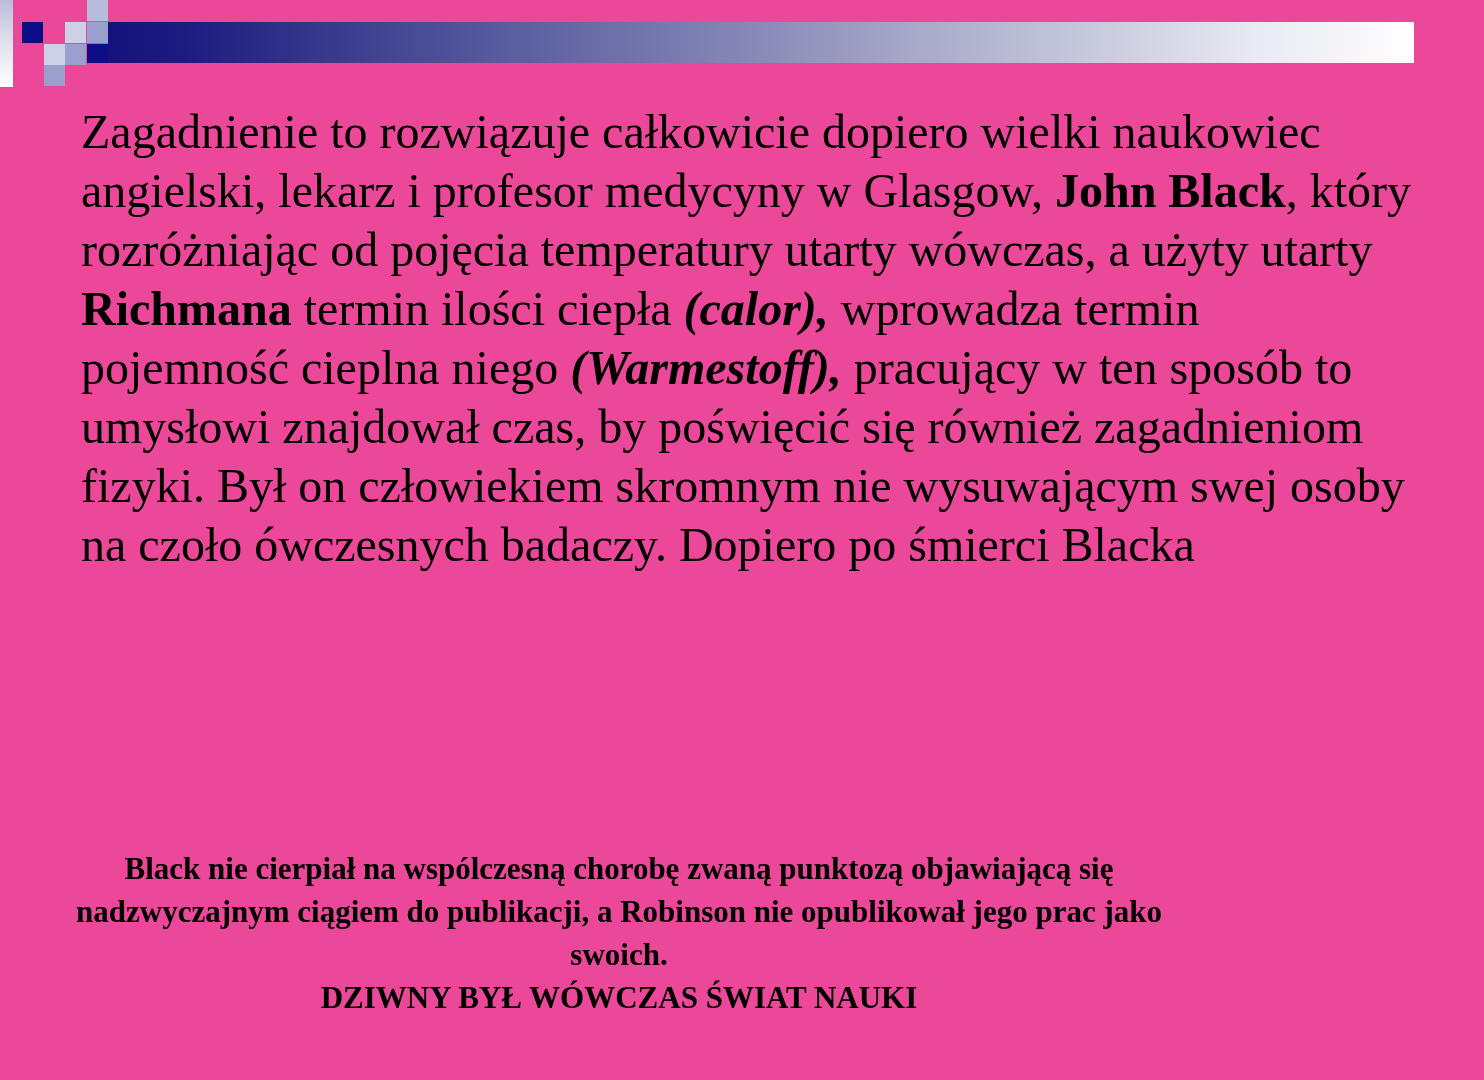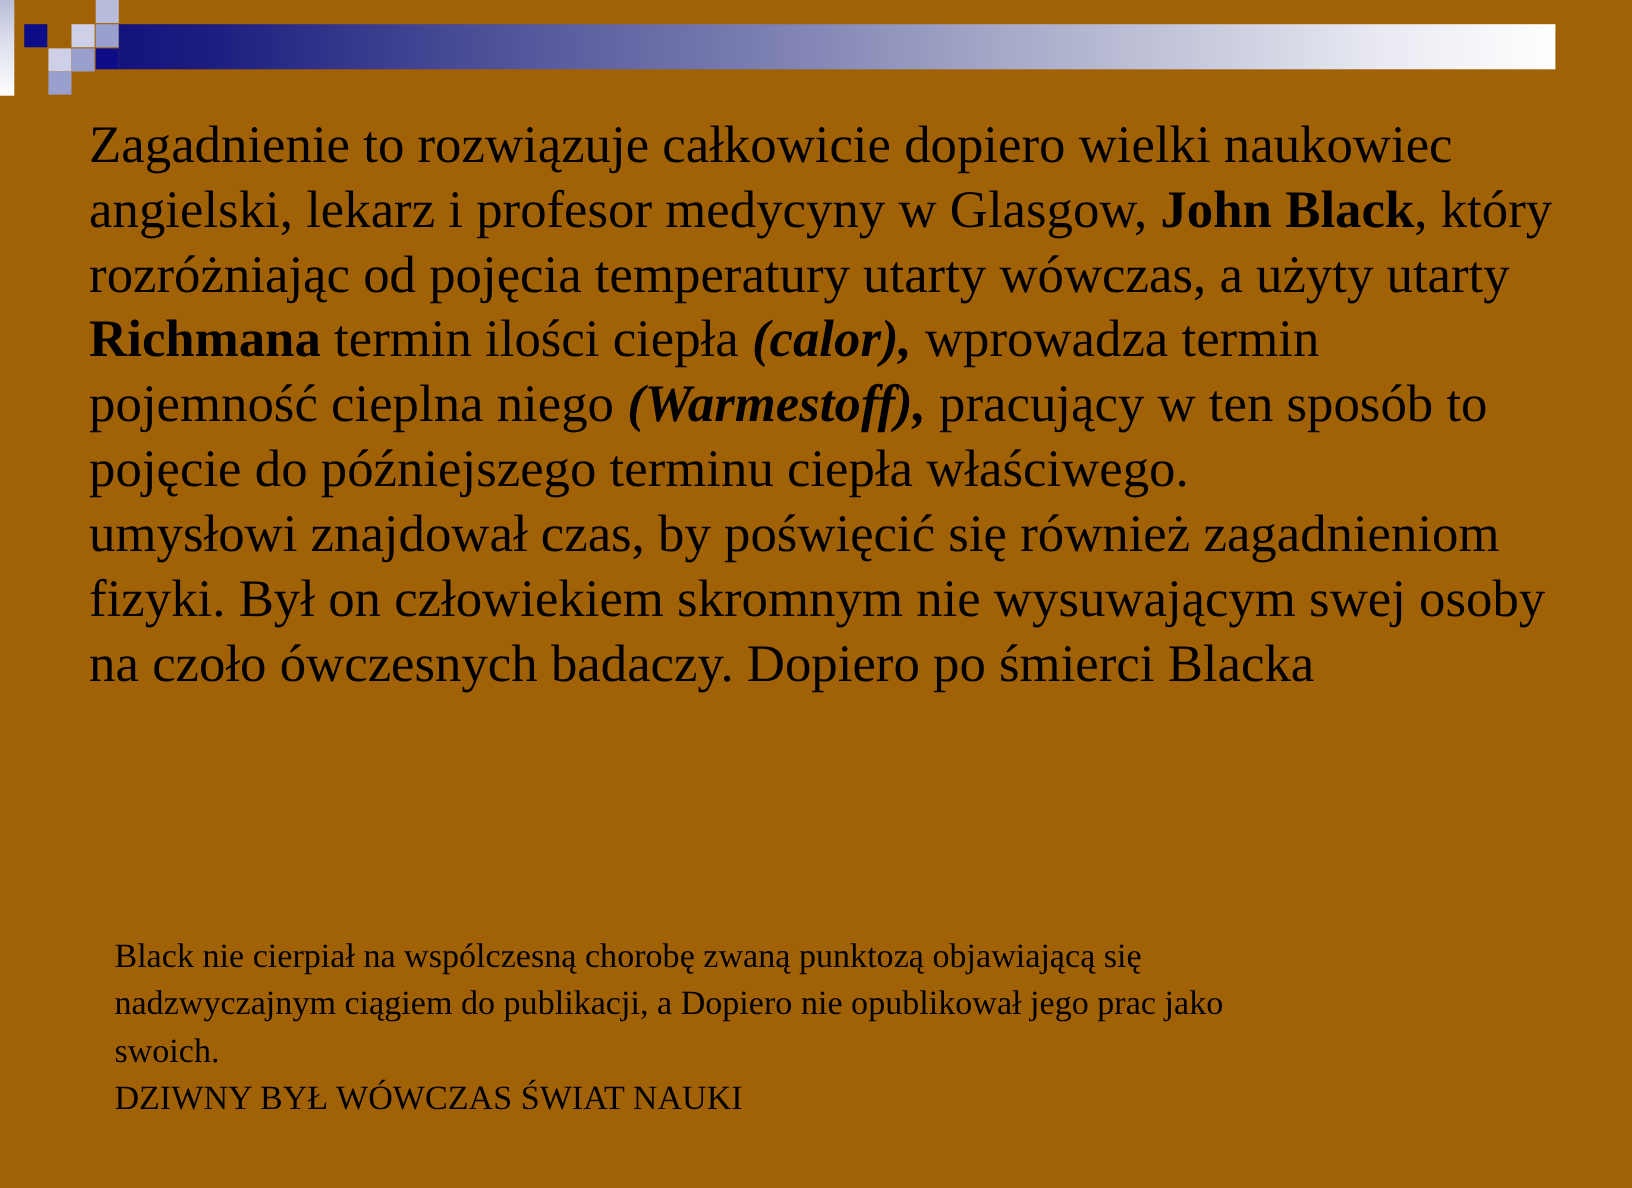--- a/index.html
+++ b/index.html
@@ -4,21 +4,21 @@
 <style>
   html, body {
     margin: 0;
     padding: 0;
     background: #ffffff;
   }
   .slide {
     position: relative;
     width: 1484px;
     height: 1080px;
-    background: #a16207;
+    background: #ec4899;
     overflow: hidden;
     font-family: "Liberation Serif", serif;
     color: #000000;
   }
 
   
   .decor { position: absolute; }
   .corner-strip {
     left: 0; top: 0; width: 13px; height: 87px;
     background: linear-gradient(to bottom, var(--strip-top) 0%, #d9dcea 40%, #ffffff 100%);
@@ -43,26 +43,27 @@
     font-size: 48px;
     line-height: 59px;
     white-space: nowrap;
   }
   .main-text .b  { font-weight: bold; }
   .main-text .i  { font-style: italic; }
 
   
   .note-text {
     position: absolute;
-    left: 104px;
+    left: 76px;
     top: 847px;
     font-size: 31px;
     line-height: 43px;
-    font-weight: normal;
+    font-weight: bold;
     white-space: nowrap;
+    text-align: center;
   }
 </style>
 </head>
 <body>
 
 <div class="slide">
 
   <div class="decor corner-strip"></div>
   <div class="decor sq sq-toplight" style="left:87px; top:0;"></div>
   <div class="decor sq sq-navy" style="left:22px; top:22px;"></div>
@@ -73,26 +74,25 @@
   <div class="decor sq sq-navy" style="left:87px; top:44px; height:19px;"></div>
   <div class="decor sq sq-medium" style="left:44px; top:65px;"></div>
   <div class="decor gradient-bar"></div>
 
   <div class="main-text">
       <div><span>Zagadnienie to rozwiązuje całkowicie dopiero wielki naukowiec</span></div>
       <div><span>angielski, lekarz i profesor medycyny w Glasgow, </span><span class="b">John Black</span><span>, który</span></div>
       <div><span>rozróżniając od pojęcia temperatury utarty wówczas, a użyty utarty</span></div>
       <div><span class="b">Richmana</span><span> termin ilości ciepła </span><span class="b i">(calor),</span><span> wprowadza termin</span></div>
       <div><span>pojemność cieplna niego </span><span class="b i">(Warmestoff),</span><span> pracujący w ten sposób to</span></div>
-      <div><span>pojęcie do późniejszego terminu ciepła właściwego.</span></div>
       <div><span>umysłowi znajdował czas, by poświęcić się również zagadnieniom</span></div>
       <div><span>fizyki. Był on człowiekiem skromnym nie wysuwającym swej osoby</span></div>
       <div><span>na czoło ówczesnych badaczy. Dopiero po śmierci Blacka</span></div>
     </div>
 
   <div class="note-text">
     <div>Black nie cierpiał na wspólczesną chorobę zwaną punktozą objawiającą się</div>
-    <div>nadzwyczajnym ciągiem do publikacji, a Dopiero nie opublikował jego prac jako</div>
+    <div>nadzwyczajnym ciągiem do publikacji, a Robinson nie opublikował jego prac jako</div>
     <div>swoich.</div>
     <div>DZIWNY BYŁ WÓWCZAS ŚWIAT NAUKI</div>
   </div>
 
 </div>
 
 </body></html>

